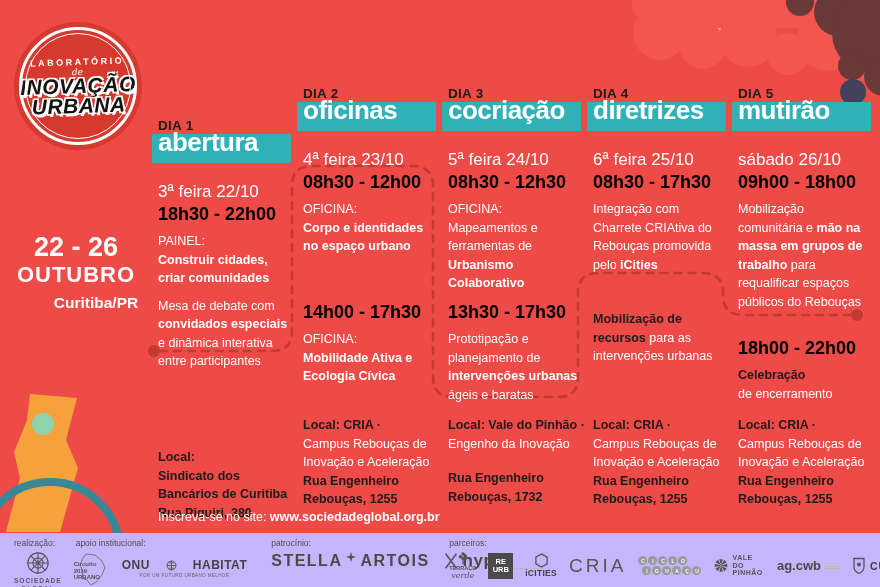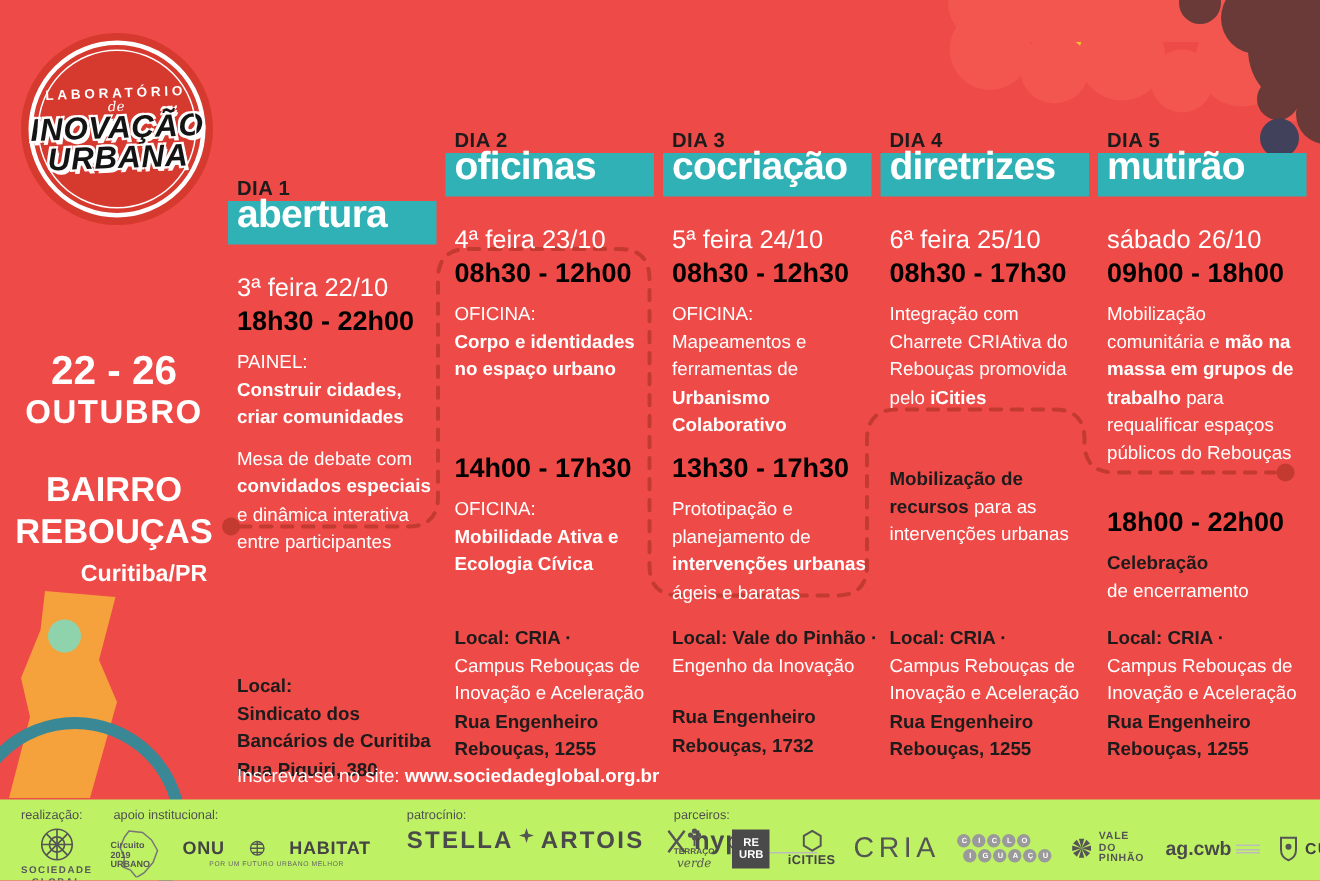--- a/index.html
+++ b/index.html
@@ -44,21 +44,21 @@
   .line{font-size:12.5px;line-height:18.5px;white-space:nowrap;}
   .line.spacer{height:9px;}
   .local{position:absolute;left:0;top:330px;width:142px;}
   .local .line{font-weight:400;}
   .local .line.spacer{height:16px;}
   .t-w{color:#fff;} .t-k{color:#1d1b1b;} .t-b{font-weight:700;}
   
   #signup{position:absolute;left:158px;top:510px;font-size:12.5px;color:#fff;z-index:2;white-space:nowrap;}
   #signup .url{font-weight:700;}
   
-  #footer{position:absolute;left:0;bottom:0;width:880px;height:54px;background:#bef264;z-index:3;
+  #footer{position:absolute;left:0;bottom:0;width:880px;height:54px;background:#c4b5fd;z-index:3;
         display:flex;align-items:flex-start;color:#58595b;}
   .fgroup{display:flex;flex-direction:column;padding-top:5px;}
   .flabel{font-size:8.5px;color:#4f4f4f;margin-bottom:3px;}
   .flogos{display:flex;align-items:center;gap:12px;}
   .flogo{display:flex;flex-direction:column;align-items:center;justify-content:center;}
   .g-realizacao{margin-left:14px;width:72px;}
   .g-apoio{margin-left:14px;width:176px;}
   .g-patrocinio{margin-left:24px;width:166px;}
   .g-parceiros{margin-left:12px;}
   .sg-text{font-size:6.5px;font-weight:700;letter-spacing:1px;line-height:7.5px;text-align:center;margin-top:2px;}
@@ -142,24 +142,20 @@
       <div class="l-de">de</div>
       <div class="l-big">INOVAÇÃO</div>
       <div class="l-big">URBANA</div>
     </div>
   </div>
 
 
   <div id="sidebar">
     <div class="sb-range">22 - 26</div>
     <div class="sb-month">OUTUBRO</div>
-    <div class="sb-place">
-      <div>BAIRRO</div>
-      <div>REBOUÇAS</div>
-    </div>
     <div class="sb-city">Curitiba/PR</div>
   </div>
 
   <div id="days-row">
       <div class="day-col d1" style="left: 0px; margin-top: 32px;">
         <div class="dia">DIA 1</div>
         <div class="bar"></div>
         <div class="dayname">abertura</div>
         <div class="daydate">3ª feira 22/10</div>
         <div class="block b1">

